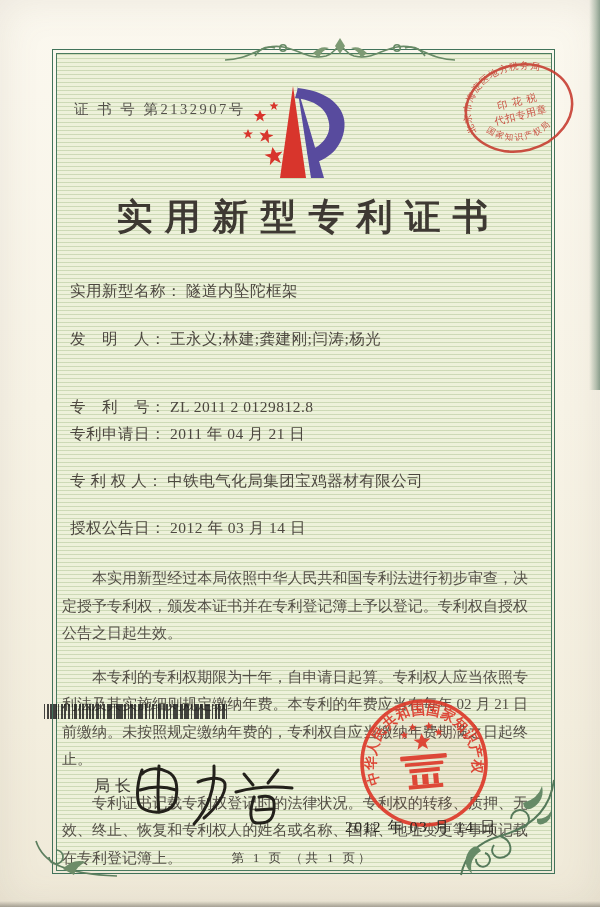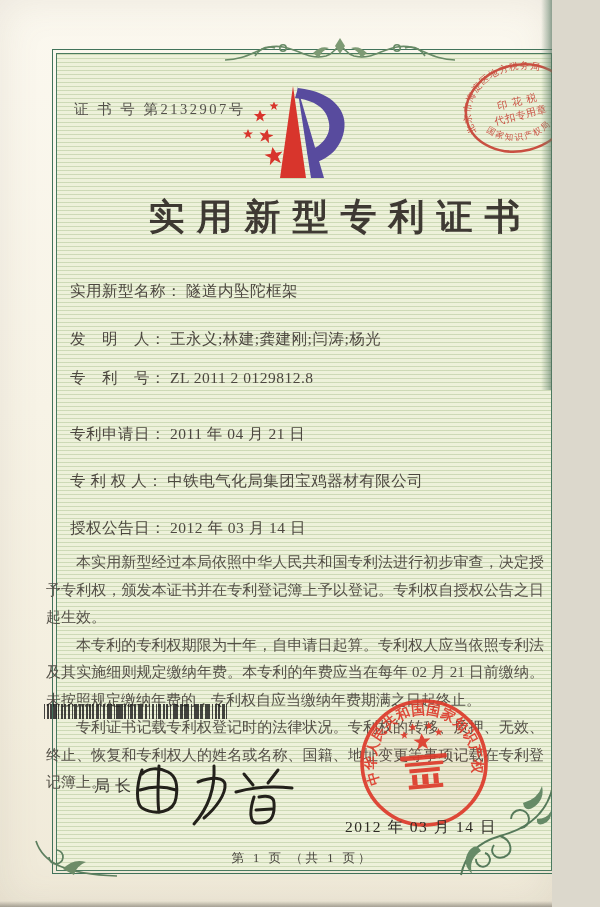--- a/index.html
+++ b/index.html
@@ -1,37 +1,37 @@
 <!DOCTYPE html>
 <html><head>
 <meta charset="utf-8">
 <style>
   html,body{margin:0;padding:0;background:#dcd8cc;}
   .photo{
-    position:relative;width:552px;height:907px;overflow:hidden;
+    position:relative;width:600px;height:907px;overflow:hidden;
     background:linear-gradient(180deg,#fbf8ef 0%,#f7f3e6 45%,#f3eede 80%,#efe9d8 100%);
     font-family:"Liberation Serif","DejaVu Serif",serif;
     box-shadow:inset 0 0 40px rgba(120,110,90,0.12);
   }
   .abs{position:absolute;}
   
   .frame{left:52px;top:49px;width:501px;height:823px;border:1.5px solid #41735a;}
   .frame-inner{position:absolute;inset:2.5px;border:1px solid #4a7a5f;
     background-color:#edf1da;
     background-image:repeating-linear-gradient(180deg,
       rgba(130,164,97,0.30) 0px, rgba(130,164,97,0.30) 1px,
       rgba(237,241,218,0) 1px, rgba(237,241,218,0) 4px);}
   .cert-no{left:74px;top:100px;font-size:14.5px;letter-spacing:2.5px;color:#53504a;}
   .title{left:52px;top:193px;width:501px;text-align:center;font-size:36px;font-weight:bold;
-         letter-spacing:12px;text-indent:12px;color:#3e3933;padding-left:32px;}
+         letter-spacing:12px;text-indent:12px;color:#3e3933;}
   .field{left:70px;font-size:15.5px;color:#4c473f;letter-spacing:0.5px;white-space:nowrap;text-align:center;}
   .field .lbl{margin-right:4px;}
   .paras{left:46px;top:549px;width:498px;font-size:15px;line-height:27.5px;
          color:#545047;text-align:justify;}
-  .paras p{margin:0;text-indent:2em;}
+  .paras p{margin:16px;text-indent:2em;}
   .barcode{left:44px;top:704px;width:183px;height:15px;opacity:0.82;
     background-image:
       repeating-linear-gradient(90deg,#1d1d1d 0 1.5px,transparent 1.5px 3.5px),
       repeating-linear-gradient(90deg,#1d1d1d 0 1px,transparent 1px 6px),
       repeating-linear-gradient(90deg,transparent 0 9px,#1d1d1d 9px 11px);}
   .sig-role{left:94px;top:776px;font-size:16px;letter-spacing:5px;color:#3c3832;}
   .sig-svg{left:126px;top:742px;width:178px;height:88px;}
   .seal-svg{left:358px;top:697px;width:132px;height:132px;transform:rotate(-5deg);opacity:0.92;}
   .seal-date{left:345px;top:817px;font-size:15.5px;letter-spacing:1.5px;color:#2e2b25;}
   .footer{left:52px;top:850px;width:501px;text-align:center;font-size:12.5px;
@@ -111,21 +111,21 @@
   </svg>
 
   <div class="abs title">实用新型专利证书</div>
 
   <div class="abs field" style="top:281px">
     <span class="lbl">实用新型名称：</span><span>隧道内坠陀框架</span>
   </div>
   <div class="abs field" style="top:329px">
     <span class="lbl">发　明　人：</span><span>王永义;林建;龚建刚;闫涛;杨光</span>
   </div>
-  <div class="abs field" style="top:368px">
+  <div class="abs field" style="top:397px">
     <span class="lbl">专　利　号：</span><span>ZL 2011 2 0129812.8</span>
   </div>
   <div class="abs field" style="top:424px">
     <span class="lbl">专利申请日：</span><span>2011 年 04 月 21 日</span>
   </div>
   <div class="abs field" style="top:471px">
     <span class="lbl">专 利 权 人：</span><span>中铁电气化局集团宝鸡器材有限公司</span>
   </div>
   <div class="abs field" style="top:518px">
     <span class="lbl">授权公告日：</span><span>2012 年 03 月 14 日</span>

